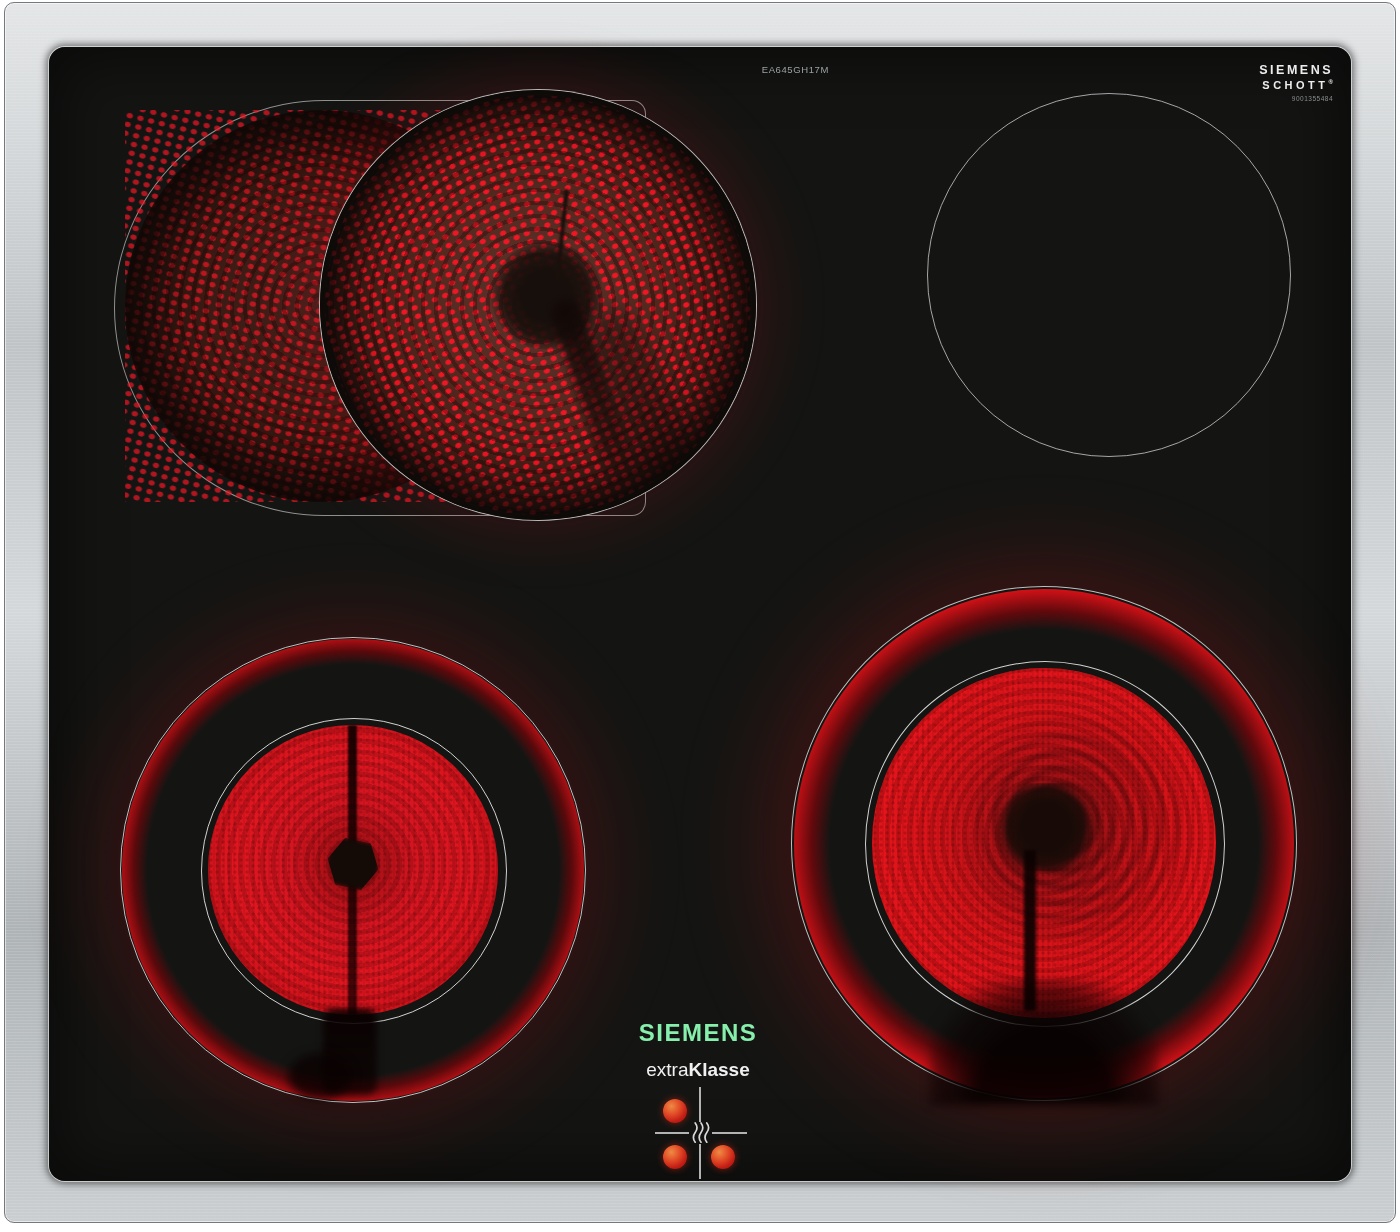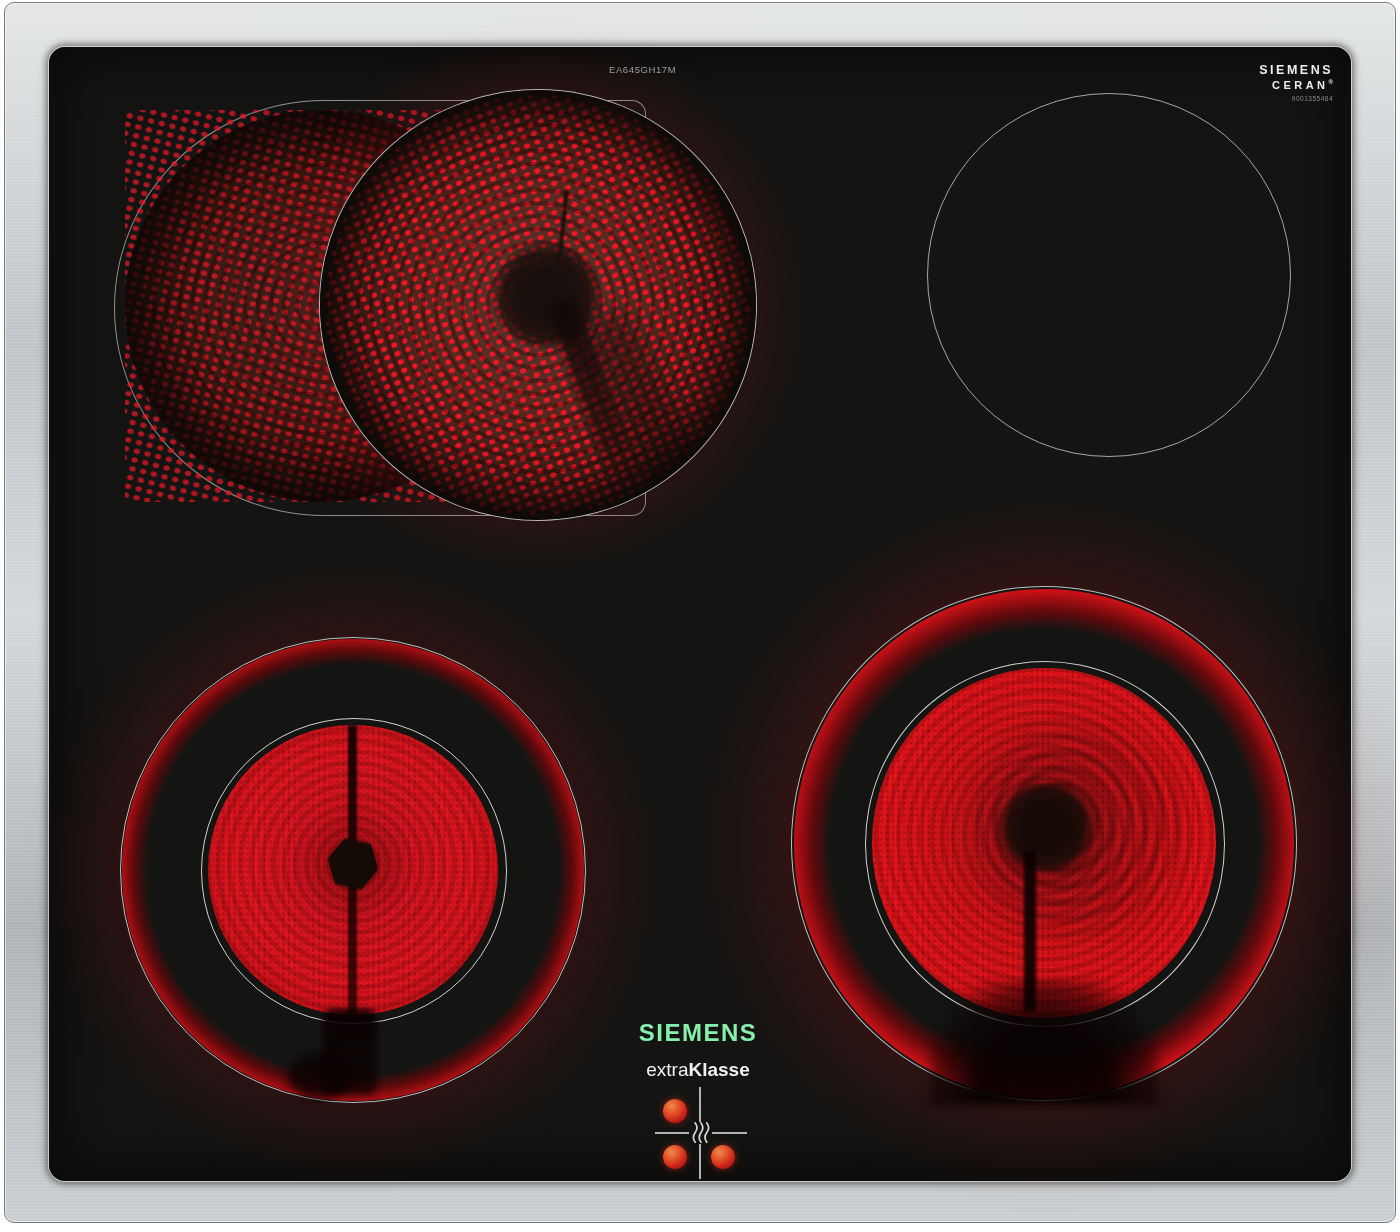--- a/index.html
+++ b/index.html
@@ -19,21 +19,21 @@
   
   .glass{position:absolute;left:44px;top:44px;right:44px;bottom:41px;border-radius:16px;
     background:#141513;
     box-shadow:0 0 0 1px rgba(245,247,248,.65), 0 0 7px 3px rgba(0,0,0,.5),
                inset 0 0 60px 10px rgba(0,0,0,.55);}
 
   .abs{position:absolute;}
   .rnd{border-radius:50%;}
 
   
-  .model-label{left:560px;top:17px;width:220px;text-align:left;
+  .model-label{left:560px;top:17px;width:220px;text-align:right;
     font-size:9.5px;letter-spacing:.6px;color:#9aa1a2;}
   .schott{right:18px;top:16px;text-align:right;color:#ededed;line-height:1.25;}
   .schott .l1{font-size:12.5px;font-weight:700;letter-spacing:2.5px;}
   .schott .l2{font-size:11px;font-weight:600;letter-spacing:3.5px;}
   .schott .reg{font-size:6px;vertical-align:super;letter-spacing:0;}
   .schott .serial{font-size:6.5px;color:#878d8e;letter-spacing:.5px;margin-top:3px;}
 
   .siemens{left:549px;top:972px;width:200px;text-align:center;color:#86efac;
     font-size:24px;font-weight:700;letter-spacing:1.5px;}
   .extraklasse{left:549px;top:1012px;width:200px;text-align:center;color:#f0f0f0;font-size:19px;}
@@ -152,21 +152,21 @@
 <body>
 
 <div class="stage">
   <div class="frame">
     <div class="glass">
 
       <div class="abs model-label">EA645GH17M</div>
 
       <div class="abs schott">
         <div class="l1">SIEMENS</div>
-        <div class="l2"><span>CERAN</span><span class="reg">®</span></div>
+        <div class="l2"><span>SCHOTT</span><span class="reg">®</span></div>
         <div class="serial">9001355484</div>
       </div>
 
       <div class="abs stadium"></div>
       <div class="abs crescent">
         <div class="base"></div>
         <div class="dotlayer dots"></div>
         <div class="ringshade"></div>
         <div class="notch"></div>
         <div class="fade"></div>

